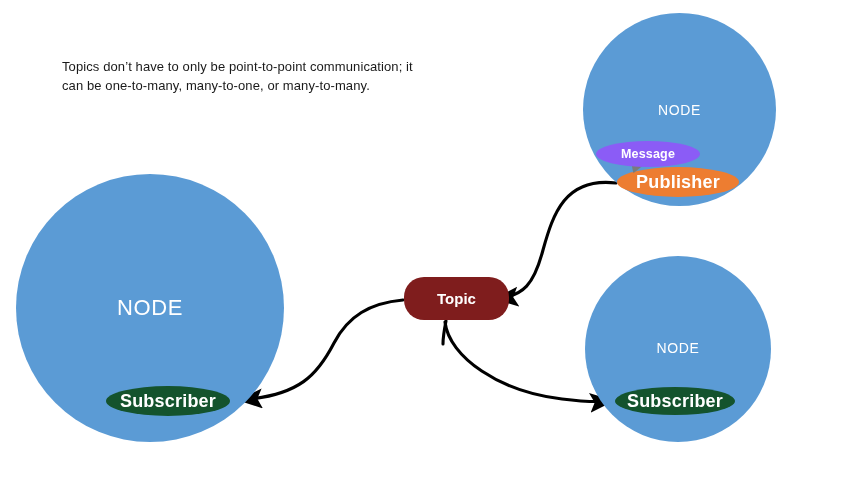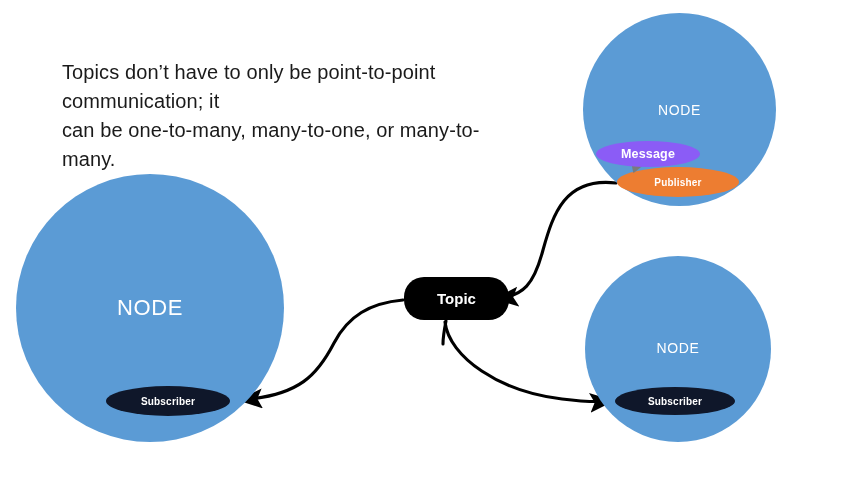--- a/index.html
+++ b/index.html
@@ -19,21 +19,21 @@
     height: 480px;
     background: #ffffff;
   }
 
   
   #caption {
     position: absolute;
     left: 62px;
     top: 58px;
     width: 420px;
-    font-size: 20px;
+    font-size: 13px;
     line-height: 1.45;
     color: #1a1a1a;
     white-space: pre-line;
     letter-spacing: 0.1px;
   }
 
   
   #arrows {
     position: absolute;
     left: 0;
@@ -91,24 +91,24 @@
 
   
   .pill {
     position: absolute;
     border-radius: 50%;
     display: flex;
     align-items: center;
     justify-content: center;
     color: #ffffff;
     font-weight: bold;
-    font-size: 10px;
+    font-size: 18px;
     letter-spacing: 0.2px;
   }
-  .pill.subscriber { background: #0f172a; }
+  .pill.subscriber { background: #14532d; }
   .pill.publisher  { background: #ed7d31; }
   .pill.message    { background: #8b5cf6; }
 
   #subscriber-left {
     left: 106px;
     top: 386px;
     width: 124px;
     height: 30px;
   }
   #publisher-top-right {
@@ -145,21 +145,21 @@
     height: 28px;
   }
 
   
   #topic-box {
     position: absolute;
     left: 404px;
     top: 277px;
     width: 105px;
     height: 43px;
-    background: #000000;
+    background: #7f1d1d;
     border-radius: 20px;
     display: flex;
     align-items: center;
     justify-content: center;
     color: #ffffff;
     font-weight: bold;
     font-size: 15px;
     z-index: 4;
   }
 </style>

